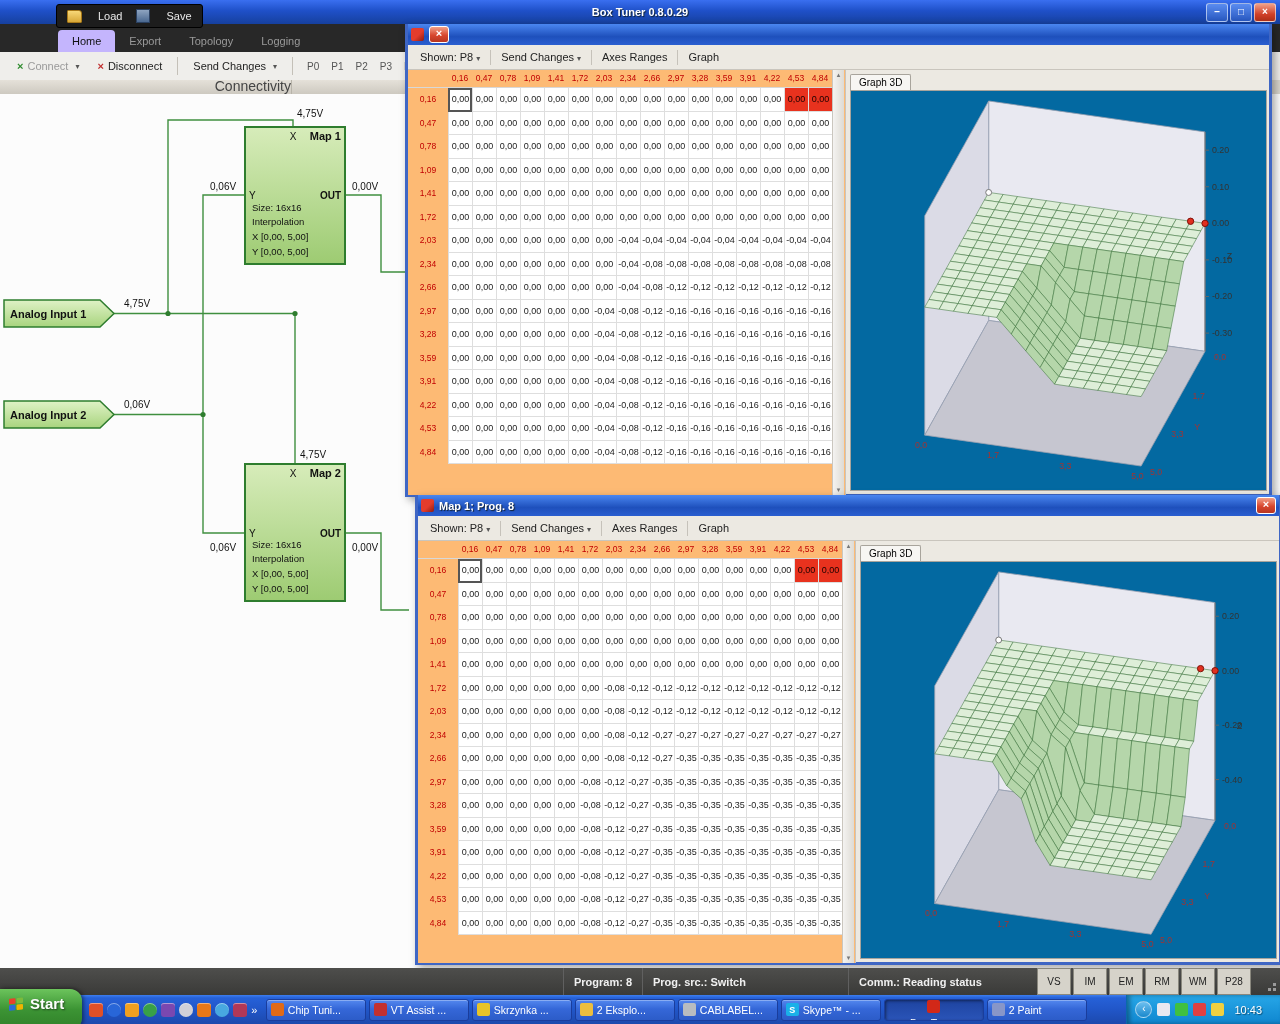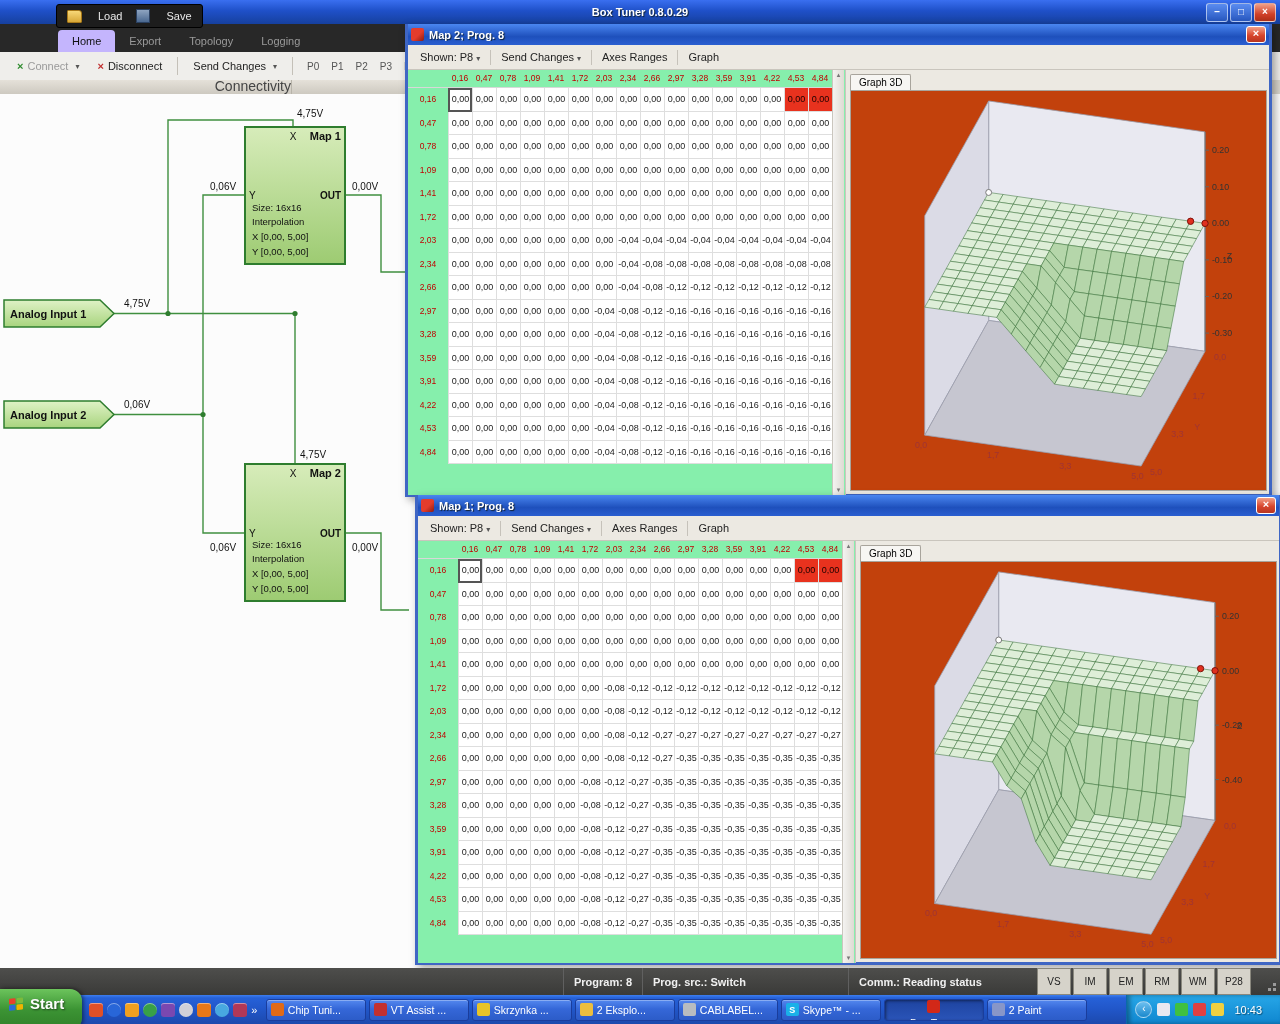--- a/index.html
+++ b/index.html
@@ -48,38 +48,38 @@
   .mdi-icon{width:13px;height:13px;background:linear-gradient(135deg,#e43c2c 55%,#8c1c10);border-radius:2px;flex:none;}
   .mdi-title{color:#fff;font-weight:bold;font-size:11px;flex:1;text-shadow:1px 1px 1px #123;white-space:nowrap;overflow:hidden;}
   .mdi-close{width:18px;height:15px;background:linear-gradient(#f2a088,#d8472e 55%,#b83520);border:1px solid #fff;
     border-radius:3px;color:#fff;font-size:11px;line-height:13px;text-align:center;font-weight:bold;flex:none;}
   .mdi-close::before{content:"×";}
   .mdi-menubar{height:24px;background:#ece9e2;border-bottom:1px solid #c9c5bd;display:flex;align-items:center;
     padding:0 6px;gap:4px;font-size:11px;color:#222;}
   .menu-item{padding:3px 6px;white-space:nowrap;}
   .m-sep{width:1px;height:15px;background:#c6c2ba;}
   .mdi-content{display:flex;height:calc(100% - 45px);}
-  .table-pane{width:437px;background:#86efac;border-right:1px solid #c9c5bd;display:flex;flex:none;overflow:hidden;}
+  .table-pane{width:437px;background:#fdba74;border-right:1px solid #c9c5bd;display:flex;flex:none;overflow:hidden;}
   .map-grid{flex:none;}
   .mg-head{display:flex;height:17px;border-bottom:1px solid #d8d8d8;}
   .mg-corner{width:40px;flex:none;}
   .mg-ch{width:24px;flex:none;font-size:8.5px;color:#c00000;text-align:center;line-height:17px;}
   .mg-row{display:flex;height:23.5px;}
   .mg-rh{width:40px;flex:none;font-size:8.5px;color:#c00000;text-align:center;line-height:23.5px;}
   .mg-cell{width:24px;flex:none;font-size:9px;color:#222;text-align:center;line-height:23.5px;
     border-left:1px solid #dedede;border-bottom:1px solid #dedede;box-sizing:border-box;background:#fff;}
   .mg-cell.sel{background:#e8321e;color:#1a0000;}
   .mg-cell.focus{outline:2px solid #555;outline-offset:-2px;}
   .v-scroll{width:12px;background:linear-gradient(90deg,#f4f3f1,#dedbd4);border-left:1px solid #cac6be;flex:none;
     display:flex;flex-direction:column;justify-content:space-between;align-items:center;font-size:7px;color:#777;padding:1px 0;box-sizing:border-box;}
   .sb-arrow::before{content:"▴";} .sb-arrow.down::before{content:"▾";}
   .graph-pane{flex:1;display:flex;flex-direction:column;padding:2px 2px 4px 4px;min-width:0;}
   .graph-tabs{height:18px;display:flex;align-items:flex-end;}
   .graph-tab{font-size:10px;padding:2px 8px;background:#f7f6f3;border:1px solid #a8a49c;border-bottom:none;border-radius:2px 2px 0 0;}
-  .graph-area{flex:1;background:#c2410c;border:1px solid #a8a49c;min-height:0;}
+  .graph-area{flex:1;background:#0369a1;border:1px solid #a8a49c;min-height:0;}
   .plot3d{width:100%;height:100%;display:block;}
   
   .statusbar{position:absolute;left:0;top:968px;width:1280px;height:27px;z-index:20;
     background:linear-gradient(#4e4e4c,#3a3a38);display:flex;align-items:stretch;color:#f0f0f0;font-size:11px;}
   .sb-spacer{flex:1;}
   .sb-panel{display:flex;align-items:center;padding:0 10px;border-left:1px solid #606060;white-space:nowrap;font-weight:bold;}
   .sb-ind{display:flex;align-items:center;padding:0 2px;}
   .sb-box{min-width:26px;padding:3px 3px;height:19px;margin:0 1px;background:#d6d3ca;color:#222;border:1px solid #8a887e;
     display:flex;align-items:center;justify-content:center;font-size:10px;}
   .sb-grip{width:26px;position:relative;}
@@ -217,21 +217,20 @@
   <text x="341" y="537" font-size="10" font-weight="bold" fill="#111" text-anchor="end">OUT</text>
   <text x="252" y="548" font-size="9.5" fill="#111">Size: 16x16</text>
   <text x="252" y="562" font-size="9.5" fill="#111">Interpolation</text>
   <text x="252" y="577" font-size="9.5" fill="#111">X [0,00, 5,00]</text>
   <text x="252" y="592" font-size="9.5" fill="#111">Y [0,00, 5,00]</text>
 </svg>
 
 <div class="mdi" id="win0">
   <div class="mdi-titlebar">
     <span class="mdi-icon"></span>
-    <span class="mdi-title">Map 2; Prog. 8</span>
     <span class="mdi-close"></span>
   </div>
   <div class="mdi-menubar">
     <span class="menu-item with-caret">Shown: P8</span>
     <span class="m-sep"></span>
     <span class="menu-item with-caret">Send Changes</span>
     <span class="m-sep"></span>
     <span class="menu-item">Axes Ranges</span>
     <span class="m-sep"></span>
     <span class="menu-item">Graph</span>

